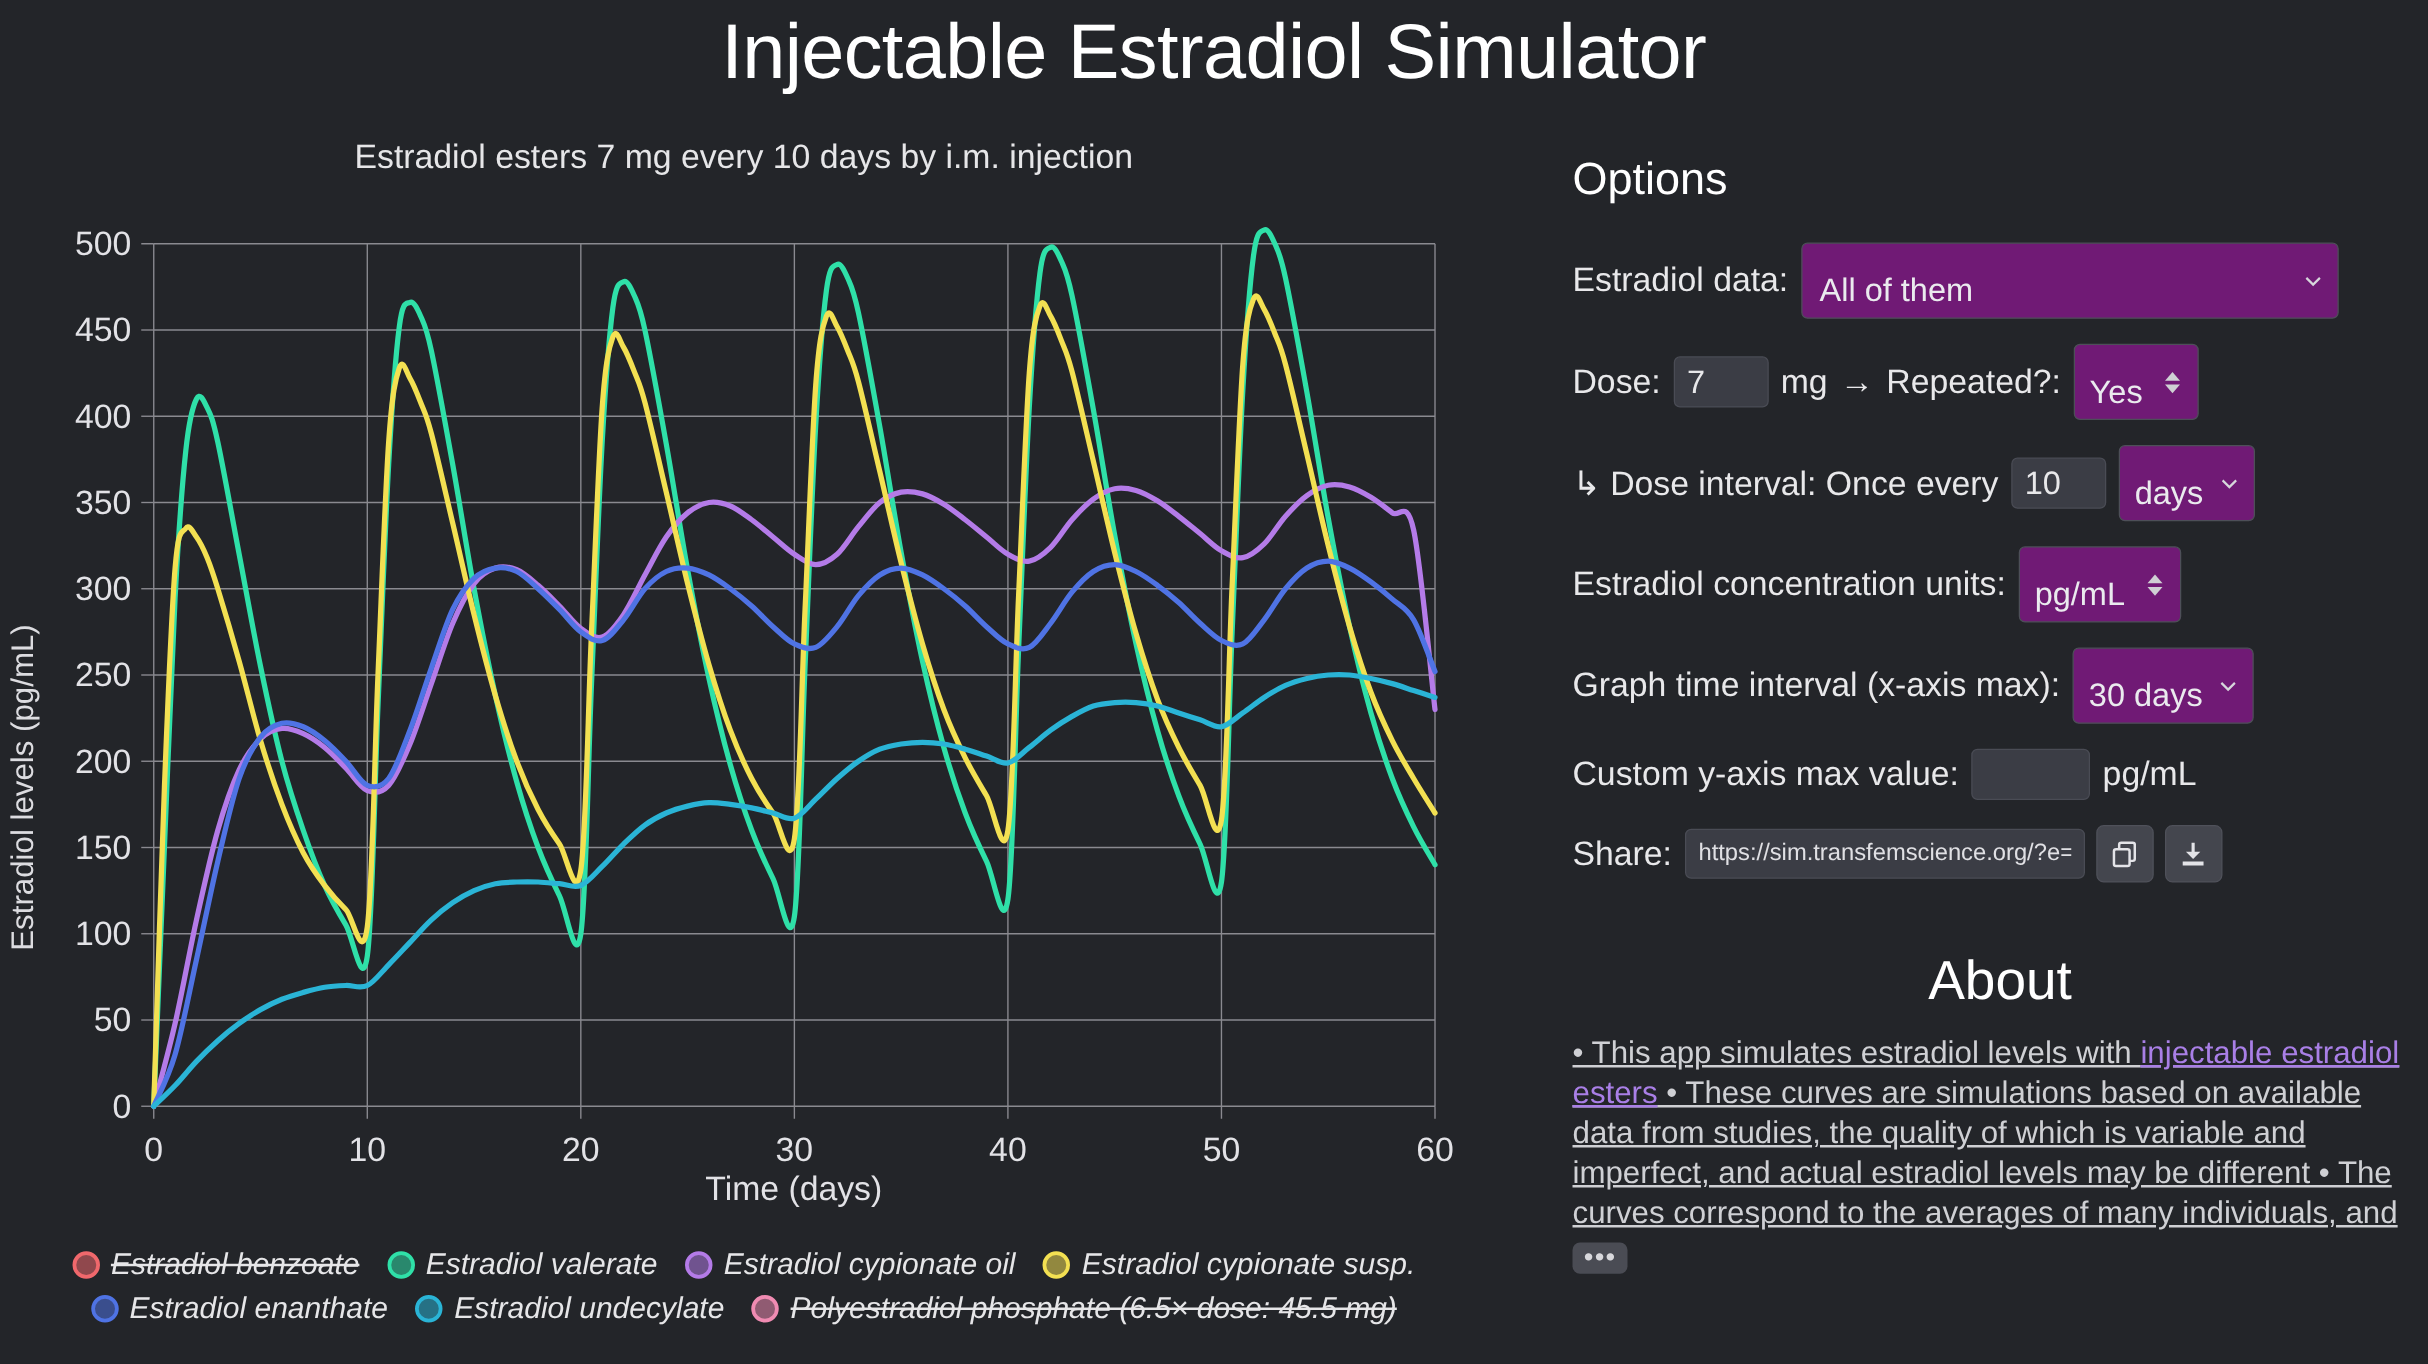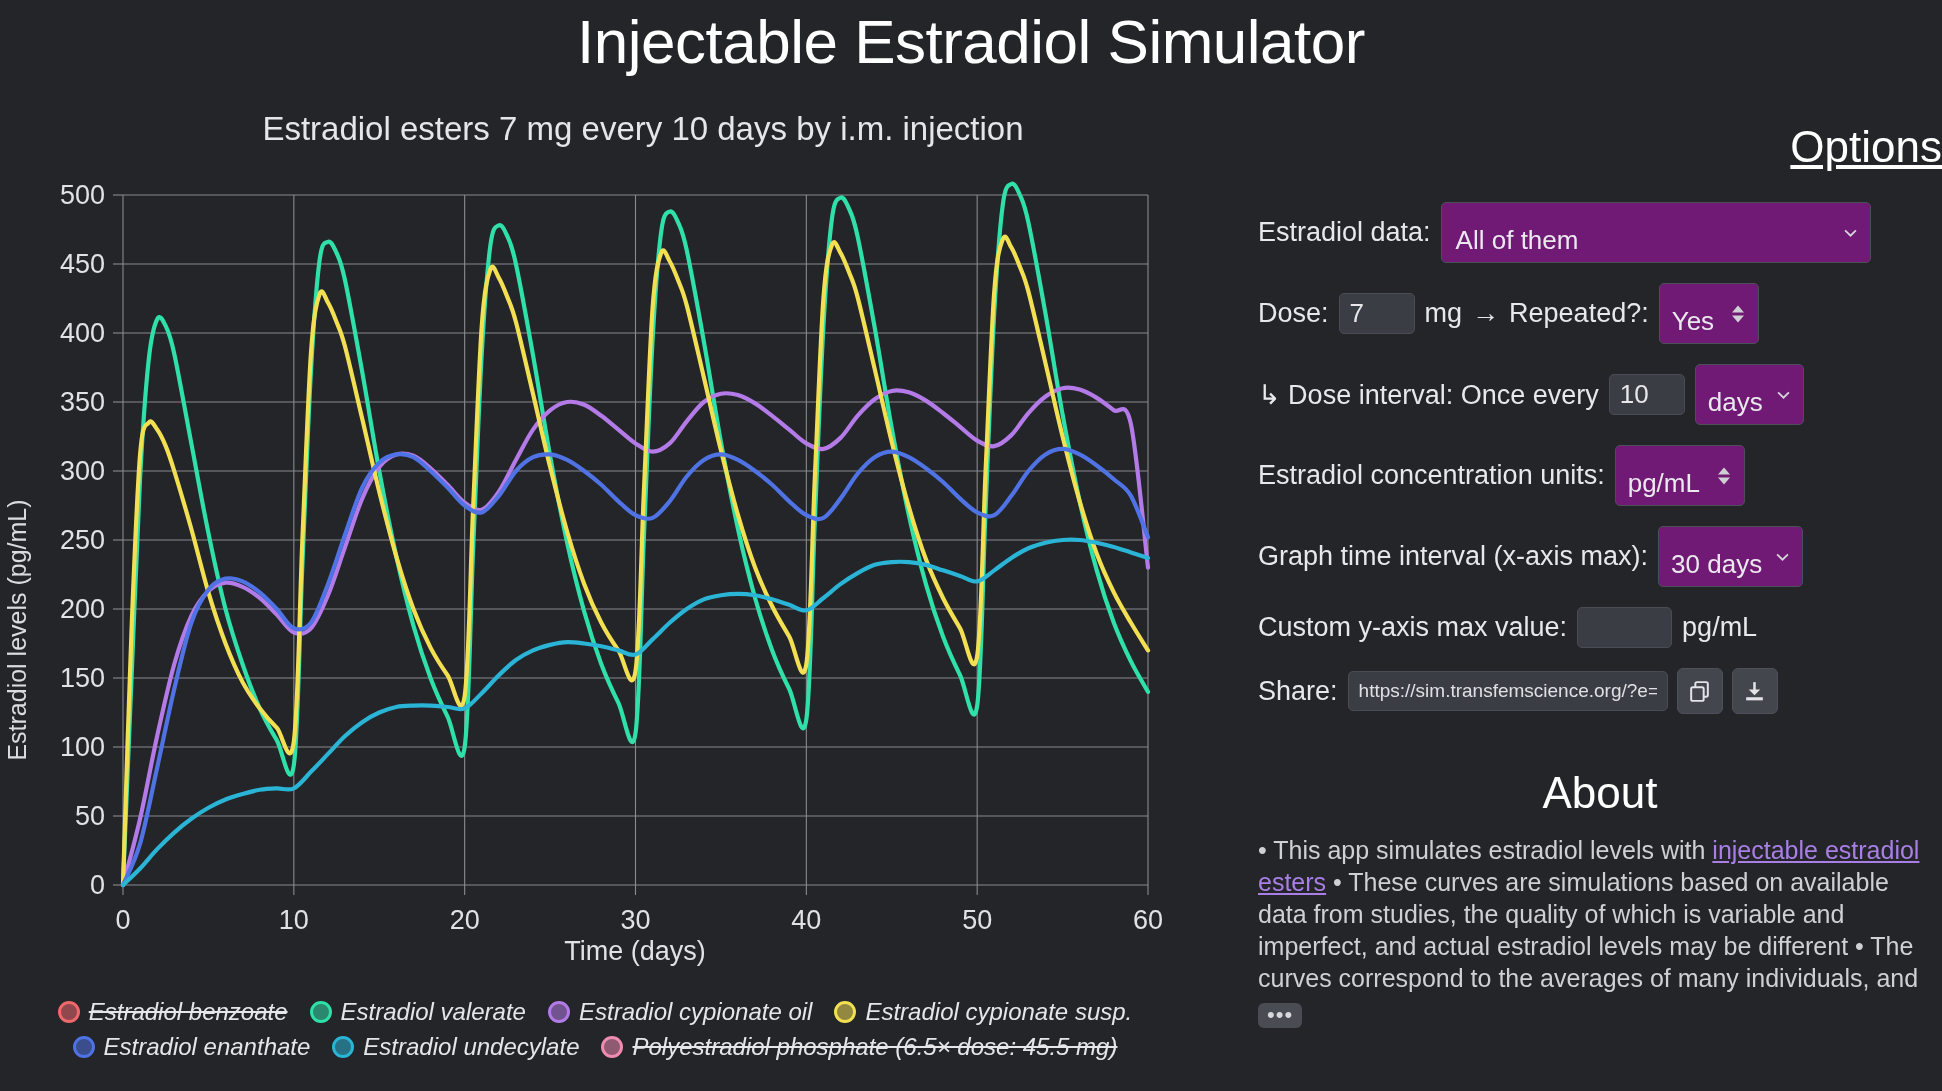--- a/index.html
+++ b/index.html
@@ -17,21 +17,21 @@
     position: absolute; top: 6px; left: 0; width: 1942px;
     text-align: center;
     font-size: 62px; font-weight: 400; color: #ffffff;
     letter-spacing: -0.5px;
   }
 
   
   .chart-col { position: absolute; left: 0; top: 110px; width: 1190px; height: 980px; }
   .chart-title {
     position: absolute; left: 0; top: 0; width: 1190px;
-    text-align: center; font-size: 33px; color: #e6e6e8; margin-left: 48px;
+    text-align: center; font-size: 27px; color: #e6e6e8;
   }
   .chart-svg-wrap { position: absolute; left: 0; top: 40px; width: 1190px; height: 850px; }
   svg { display: block; }
   .ylabel {
     font-size: 25px; fill: #dcdce0;
   }
   .tick-text { font-size: 27px; fill: #e2e2e6; font-family: "Liberation Sans", sans-serif; }
   .axis-title { font-size: 27px; fill: #e2e2e6; font-family: "Liberation Sans", sans-serif; }
 
   
@@ -45,23 +45,22 @@
     width: 22px; height: 22px; border-radius: 50%;
     border: 3px solid #888; background: #555;
     flex: 0 0 auto;
   }
   .legend-label { font-size: 24px; color: #e6e6e8; white-space: nowrap; font-style: italic; }
   .legend-item.off .legend-label { text-decoration: line-through; }
 
   
   .opts { position: absolute; left: 1258px; top: 122px; width: 684px; }
   .panel-head {
-    text-align: right; font-size: 44px; color: #ffffff; font-weight: 400;
+    text-align: left; font-size: 36px; color: #ffffff; font-weight: 400;
     margin: 0 0 30px 0;
-    text-decoration: underline;
   }
   .opt-row {
     display: flex; align-items: center; flex-wrap: nowrap;
     margin-bottom: 20px; font-size: 27px; color: #e8e8ea;
   }
   .opt-label { white-space: nowrap; }
   .gap { width: 10px; flex: 0 0 auto; }
 
   .fld {
     background: #3b3d45; border: 1px solid #4a4c55; border-radius: 5px;
@@ -102,21 +101,21 @@
     width: 46px; height: 46px; margin-left: 9px;
     background: #44464e; border: 1px solid #4f515a; border-radius: 6px;
     display: inline-flex; align-items: center; justify-content: center;
     cursor: pointer; flex: 0 0 auto;
   }
 
   .about-head {
     text-align: center; font-size: 44px; color: #ffffff; margin: 54px 0 16px 0;
   }
   .about-body {
-    font-size: 25px; line-height: 1.28; color: #cfd0d4;
+    font-size: 25px; line-height: 1.28; color: #cfd0d4; text-decoration: underline;
   }
   .about-body a { color: #a97fe6; text-decoration: underline; }
   .ellipsis-btn {
     display: inline-flex; align-items: center; justify-content: center;
     background: #4a4c54; border-radius: 6px; color: #d8d8dc;
     padding: 0 9px; height: 25px; font-size: 22px; line-height: 1;
     vertical-align: -3px; cursor: pointer; letter-spacing: 1px;
   }
 </style>
 </head>

